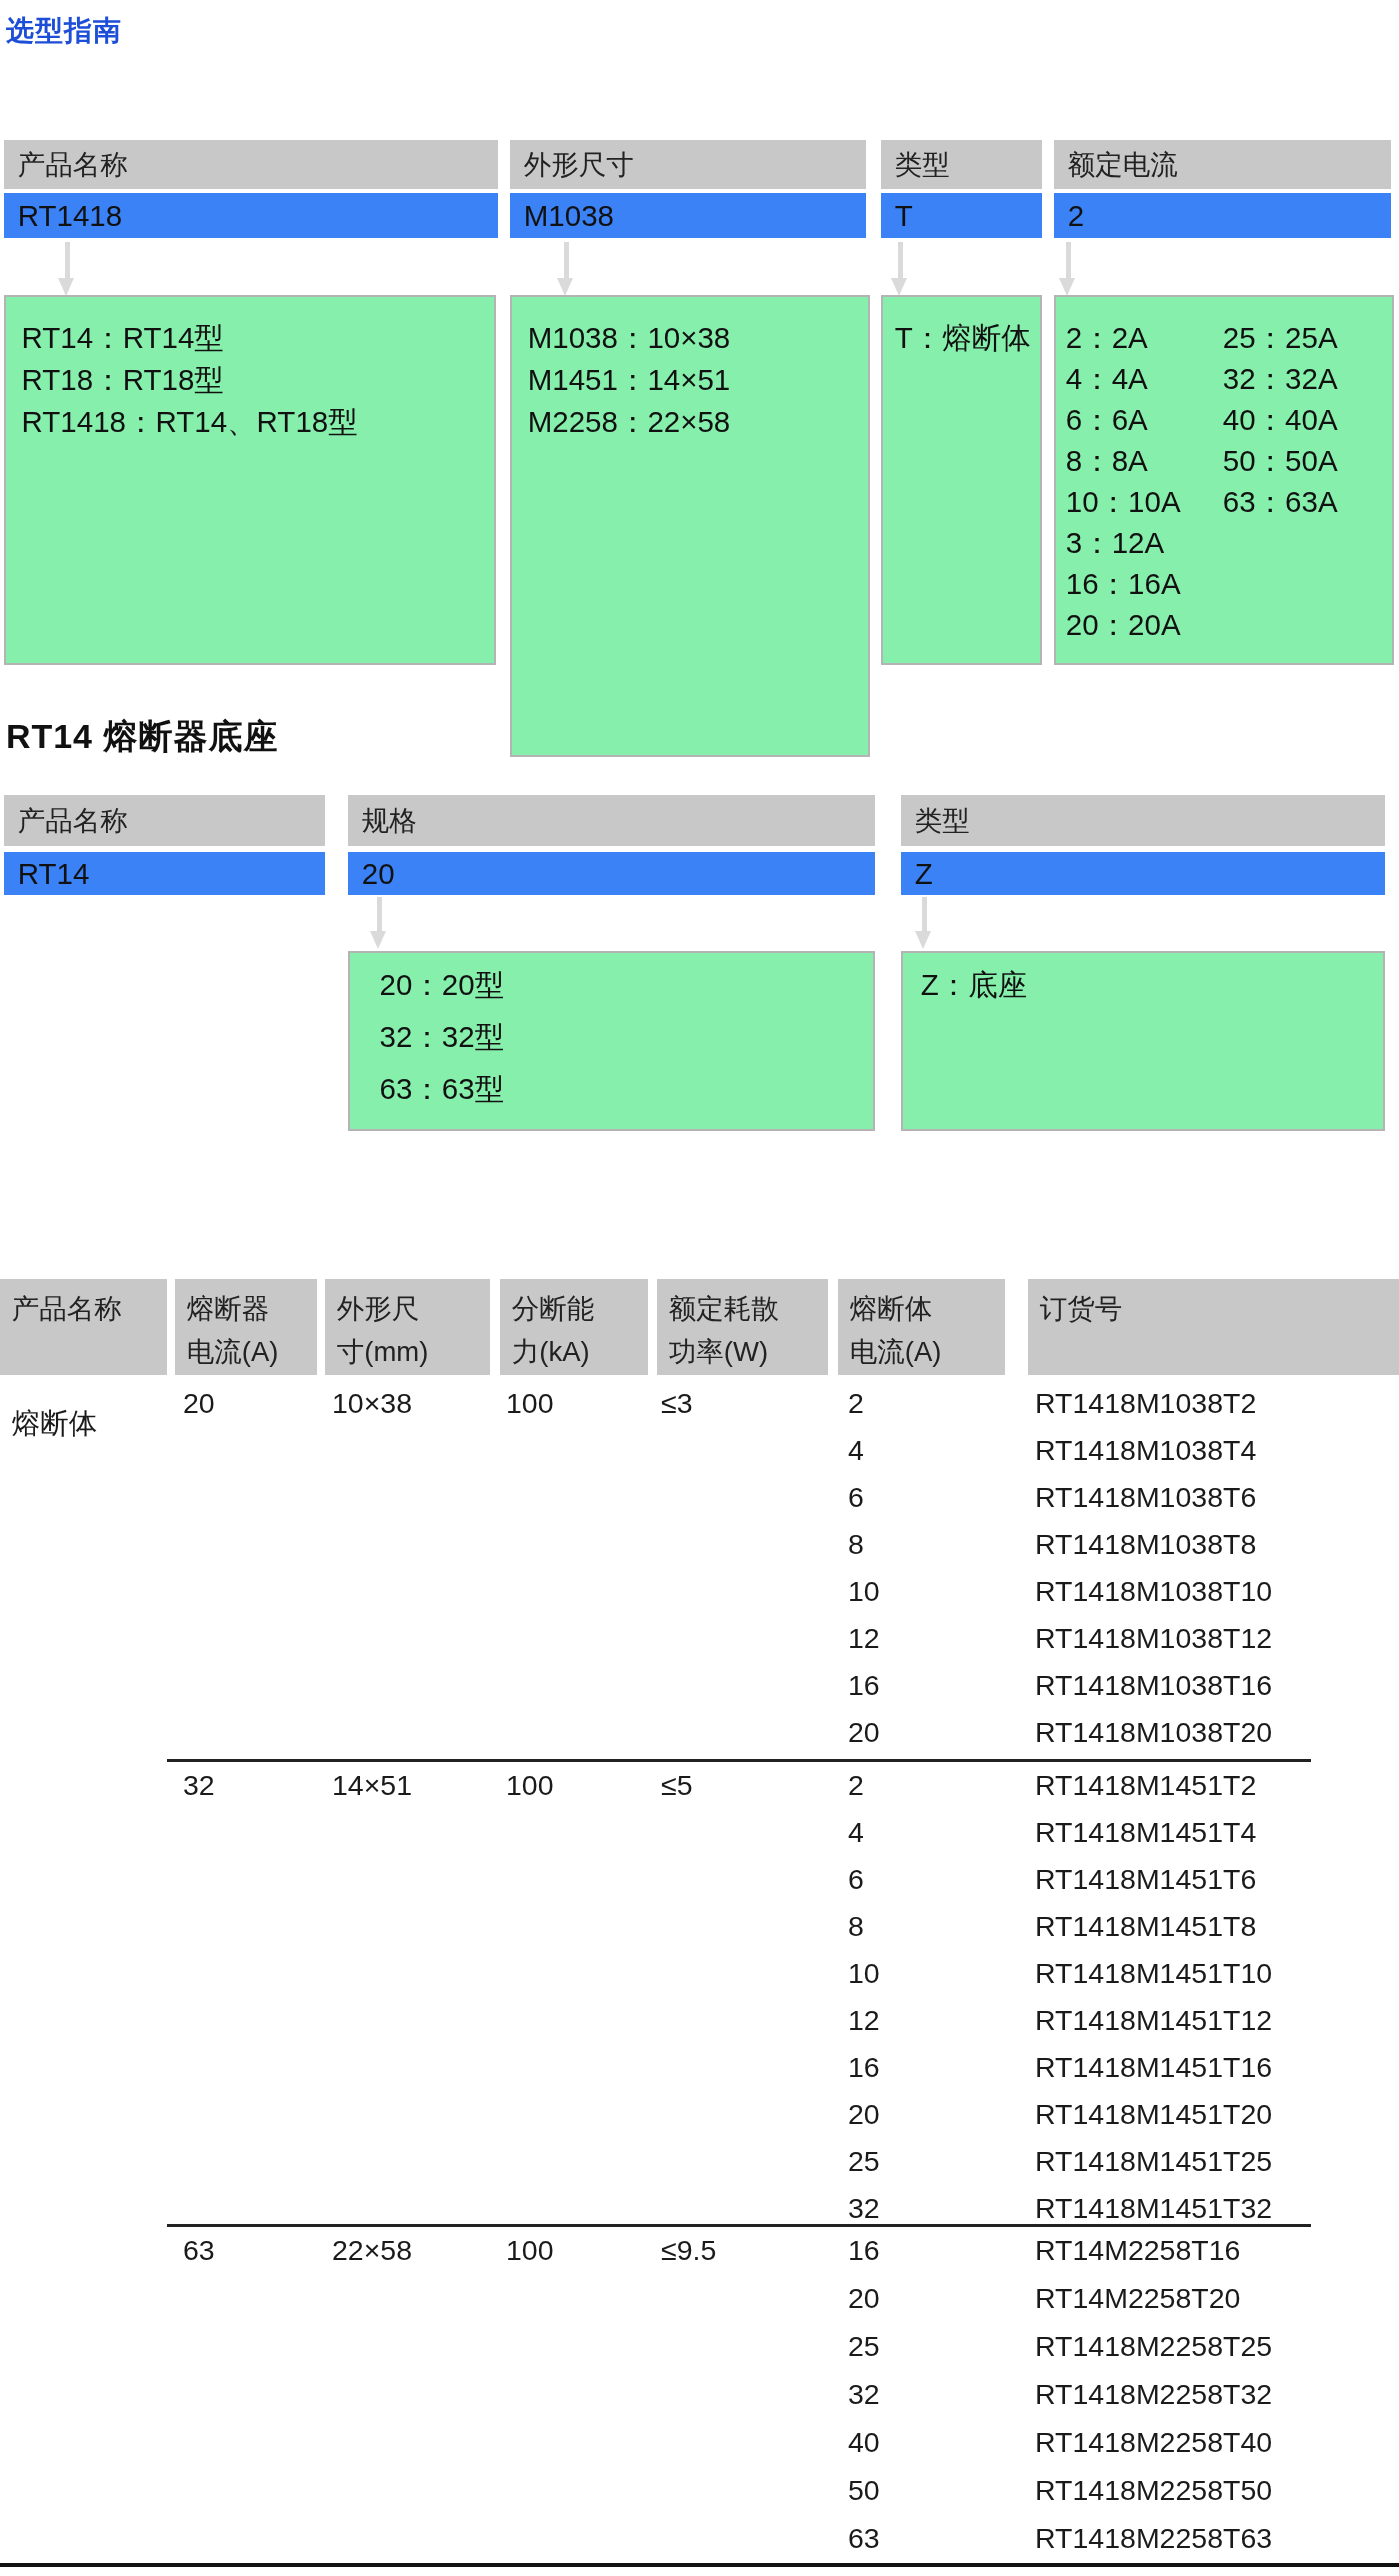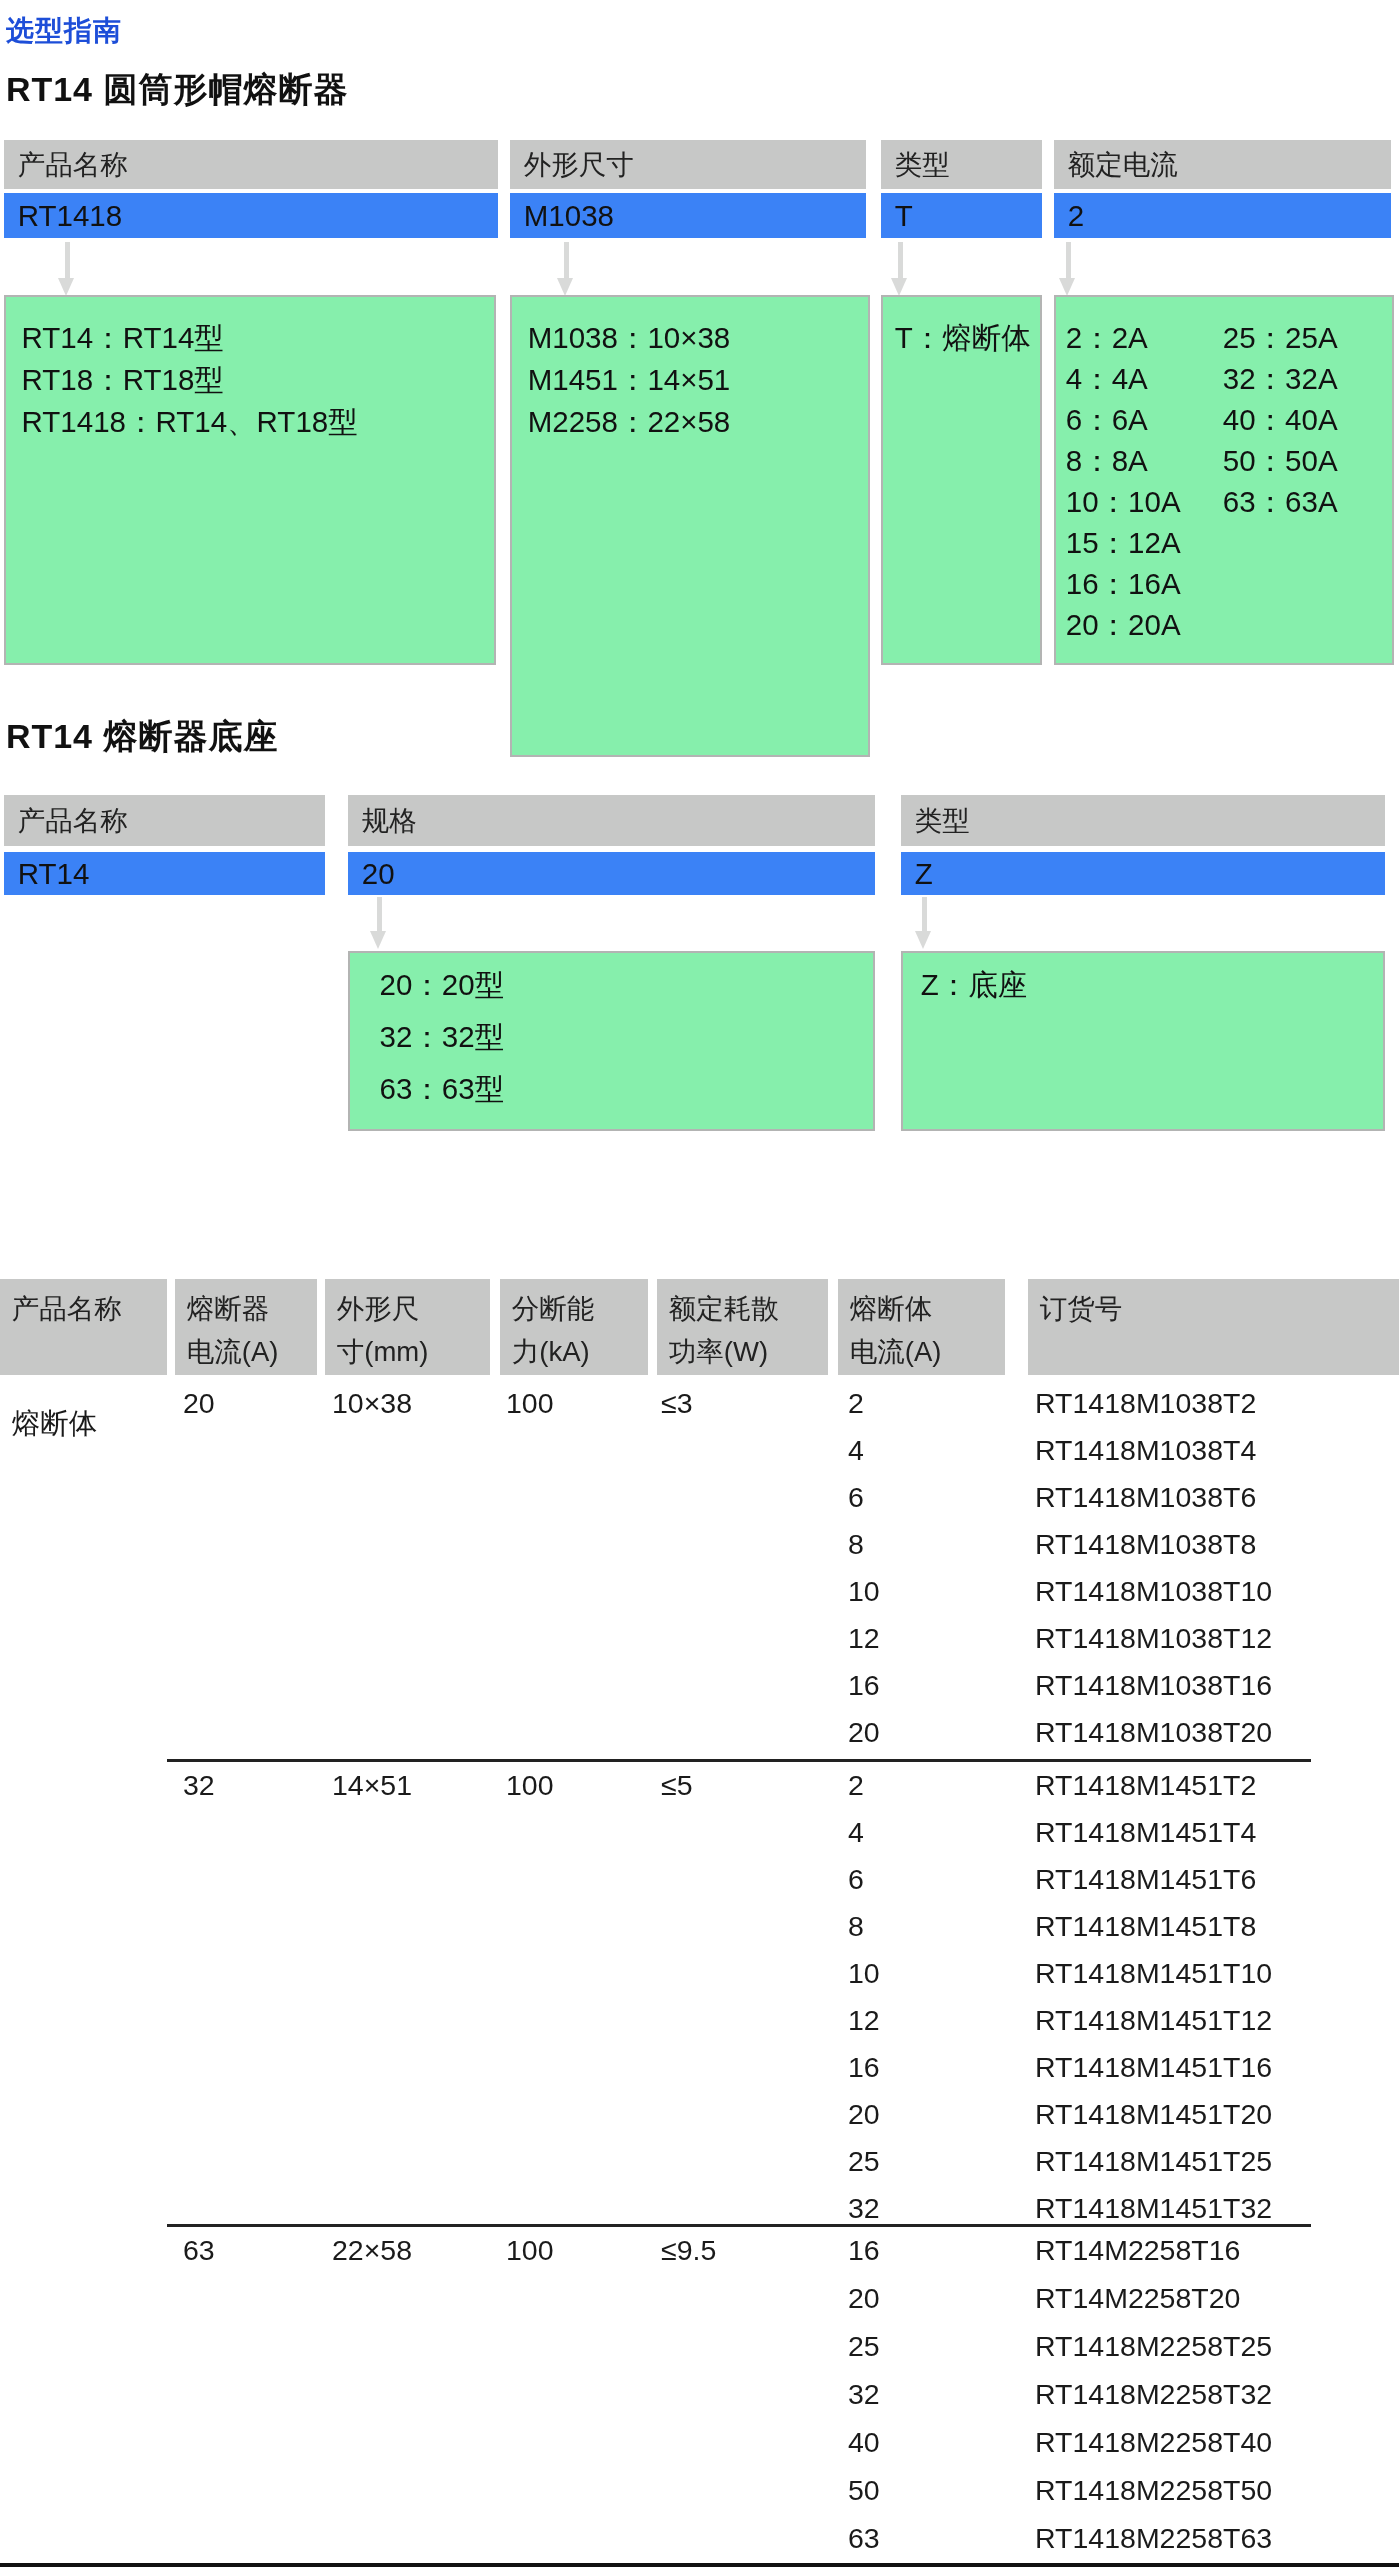--- a/index.html
+++ b/index.html
@@ -47,21 +47,20 @@
   .c-fuse{left:848px;} .c-ord{left:1035px;}
   .row-label{position:absolute;left:11.8px;top:19.7px;font-size:28.5px;line-height:47px;}
   .hline{position:absolute;background:#222;}
 </style>
 </head>
 <body>
 
 <div class="page">
 
   <div class="abs red-title" style="left:5.9px;top:11.8px;">选型指南</div>
-  <div class="abs sec-title" style="left:5.9px;top:67px;">RT14 圆筒形帽熔断器</div>
 
   <div>
     <div class="hdr-bar" style="left:3.9px;top:140px;width:494px;">产品名称</div>
     <div class="hdr-bar" style="left:510px;top:140px;width:356px;">外形尺寸</div>
     <div class="hdr-bar" style="left:881px;top:140px;width:161px;">类型</div>
     <div class="hdr-bar" style="left:1054px;top:140px;width:337px;">额定电流</div>
 
     <div class="val-bar" style="left:3.9px;top:193px;width:494px;">RT1418</div>
     <div class="val-bar" style="left:510px;top:193px;width:356px;">M1038</div>
     <div class="val-bar" style="left:881px;top:193px;width:161px;">T</div>
@@ -107,21 +106,21 @@
         </div>
     </div>
     <div class="desc-box" style="left:1054px;top:295px;width:340px;height:370px;">
       <div class="desc-lines abs" style="left:0;top:0;padding:19.7px 0 0 9.8px;">
 
       <div style="line-height:41px;">2：2A</div>
           <div style="line-height:41px;">4：4A</div>
           <div style="line-height:41px;">6：6A</div>
           <div style="line-height:41px;">8：8A</div>
           <div style="line-height:41px;">10：10A</div>
-          <div style="line-height:41px;">15：12A</div>
+          <div style="line-height:41px;">3：12A</div>
           <div style="line-height:41px;">16：16A</div>
           <div style="line-height:41px;">20：20A</div>
         </div>
       <div class="desc-lines abs" style="left:157px;top:0;padding:19.7px 0 0 9.8px;">
 
       <div style="line-height:41px;">25：25A</div>
           <div style="line-height:41px;">32：32A</div>
           <div style="line-height:41px;">40：40A</div>
           <div style="line-height:41px;">50：50A</div>
           <div style="line-height:41px;">63：63A</div>

